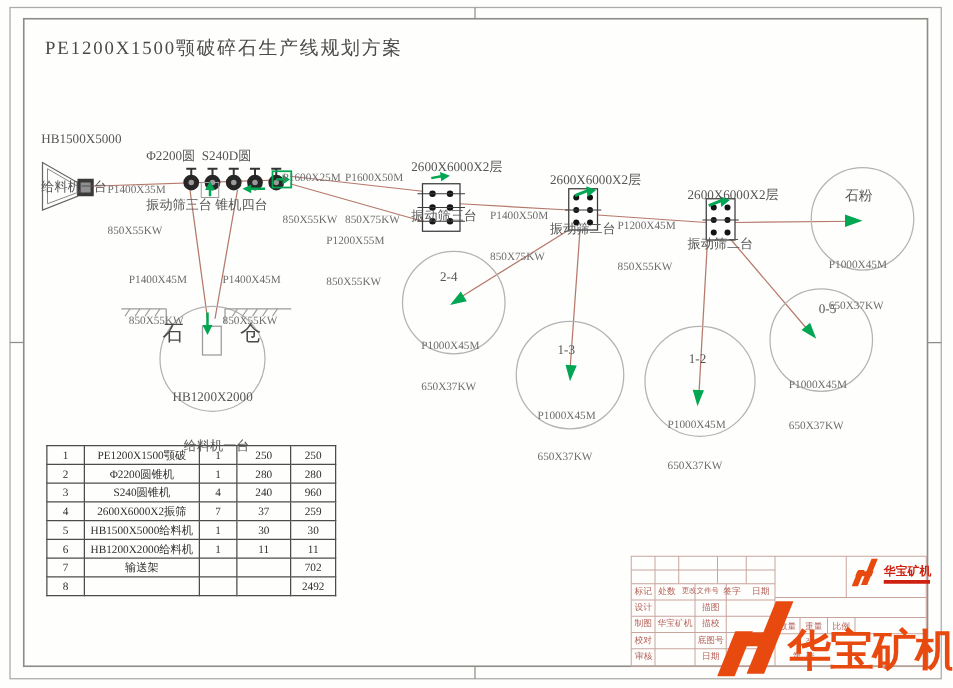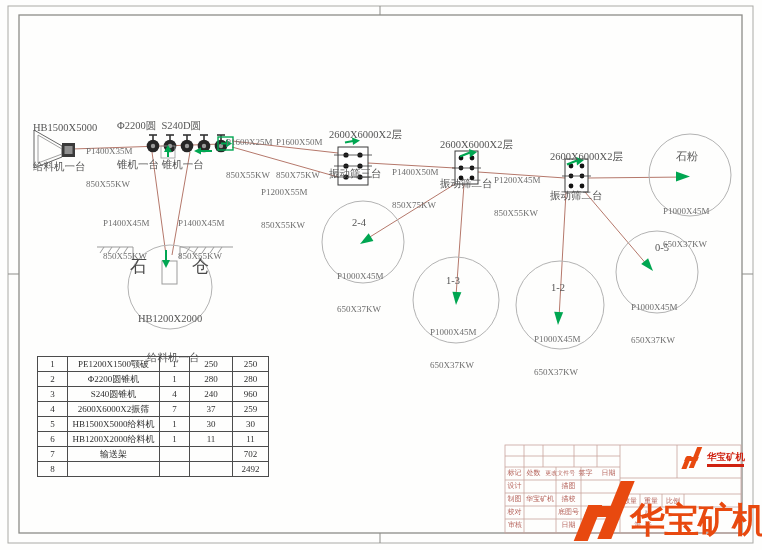--- a/index.html
+++ b/index.html
@@ -199,28 +199,29 @@
       <line x1="677" y1="445" x2="677" y2="478"></line>
       <line x1="620" y1="478" x2="741" y2="478"></line>
       <line x1="620" y1="494" x2="741" y2="494"></line>
       <line x1="620" y1="507" x2="741" y2="507"></line>
       <line x1="640" y1="494" x2="640" y2="507"></line>
       <line x1="662" y1="494" x2="662" y2="507"></line>
       <line x1="684" y1="494" x2="684" y2="507"></line>
     </g>
   </svg>
 
-
-  <div class="clbl" style="left:33px;top:95px">
+  <div class="title">PE1200X1500颚破碎石生产线规划方案</div>
+
+  <div class="clbl" style="left:33px;top:79px">
     <div>HB1500X5000</div>
     <div>给料机一台</div>
   </div>
   <div class="clbl" style="left:117px;top:93px">
     <div>Φ2200圆  S240D圆</div>
-    <div>锥机一台 锥机一台</div>
+    <div>振动筛三台 锥机四台</div>
   </div>
   <div class="clbl" style="left:329px;top:102px">
     <div>2600X6000X2层</div>
     <div>振动筛三台</div>
   </div>
   <div class="clbl" style="left:440px;top:112px">
     <div>2600X6000X2层</div>
     <div>振动筛二台</div>
   </div>
   <div class="clbl" style="left:550px;top:124px">

